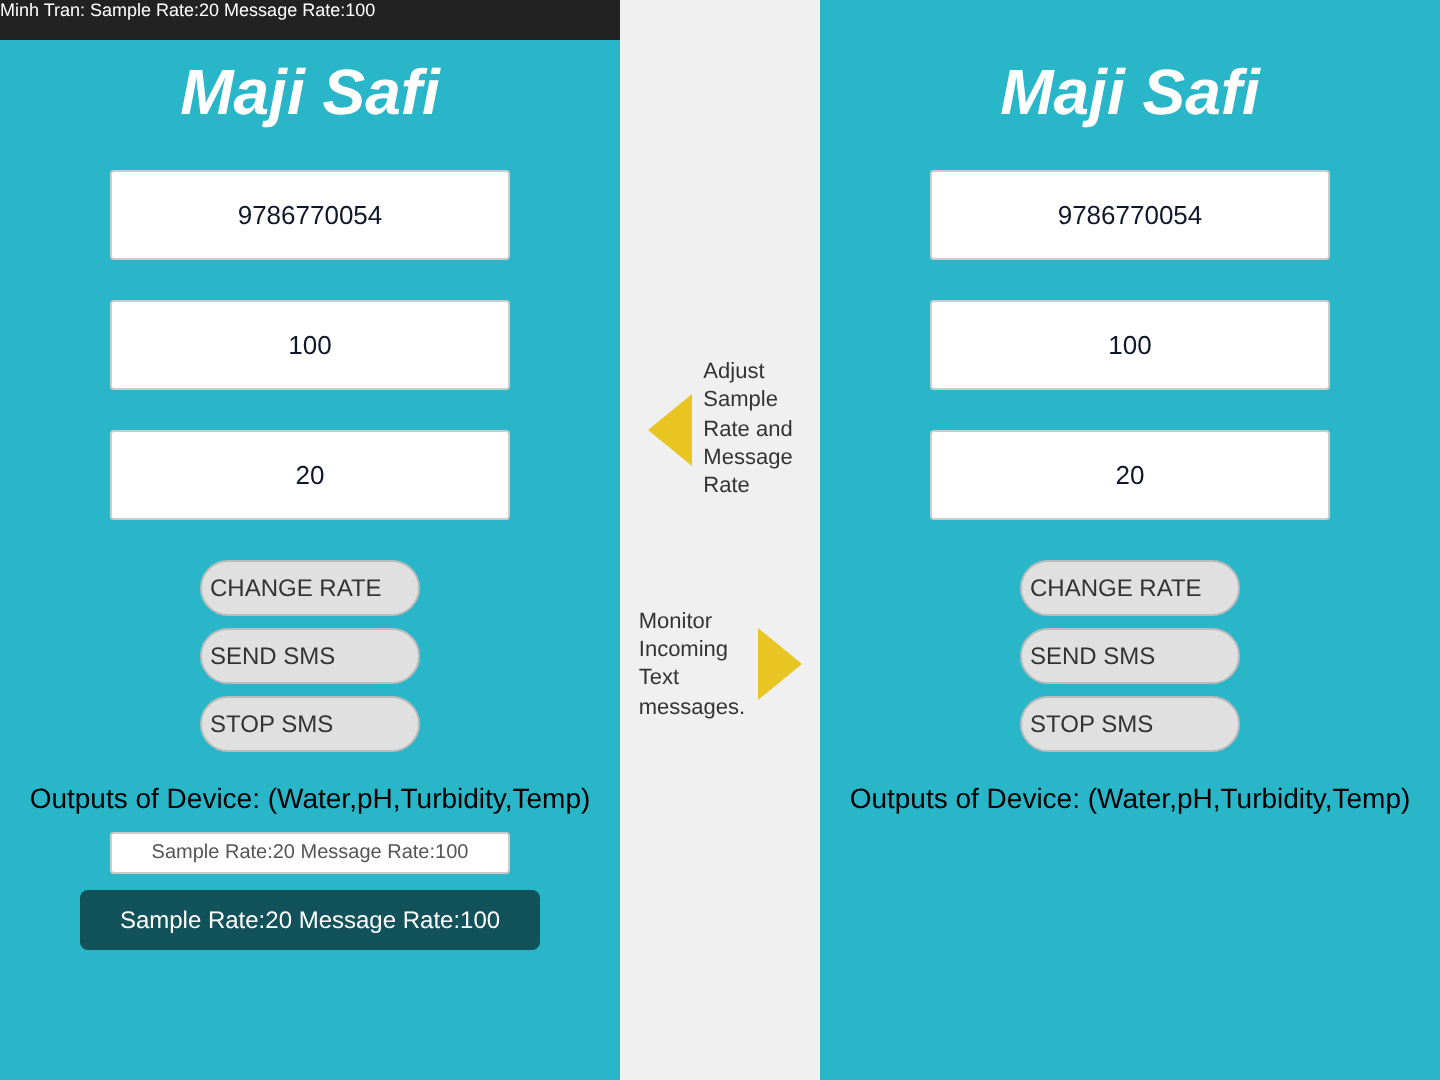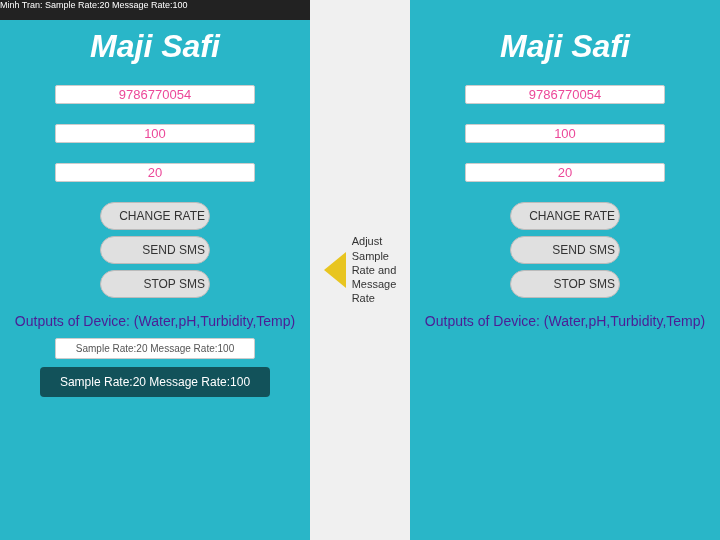--- a/index.html
+++ b/index.html
@@ -99,45 +99,45 @@
     }
 
     
     .input-field {
       display: block;
       width: 200px;
       margin: 20px auto;
       background: #fff;
       border: 1px solid #ccc;
       border-radius: 2px;
-      padding: 1px 8px;
+      padding: 14px 8px;
       font-size: 13px;
-      color: #ec4899;
+      color: #0f172a;
       text-align: center;
     }
 
     
     .btn {
       display: block;
       width: 110px;
       margin: 6px auto;
       background: #e0e0e0;
       border: 1px solid #bbb;
       border-radius: 14px;
       padding: 6px 4px;
       font-size: 12px;
       color: #333;
-      text-align: right;
+      text-align: left;
       cursor: pointer;
     }
 
     
     .outputs-text {
       text-align: center;
-      color: #4c1d95;
+      color: #000000;
       font-size: 14px;
       margin-top: 14px;
       line-height: 1.4;
     }
 
     
     .log-box {
       width: 200px;
       margin: 6px auto;
       background: #fff;
@@ -213,14 +213,22 @@
 
   <div class="arrow-section">
     <div class="arrow-row">
       <div class="arrow-left"></div>
       <div class="arrow-label">
         Adjust<br>Sample<br>Rate and<br>Message<br>Rate
       </div>
     </div>
   </div>
 
+  <div class="arrow-section">
+    <div class="arrow-row">
+      <div class="arrow-label">
+        Monitor<br>Incoming<br>Text<br>messages.
+      </div>
+      <div class="arrow-right"></div>
+    </div>
+  </div>
 
 </div>
 
 </body></html>

